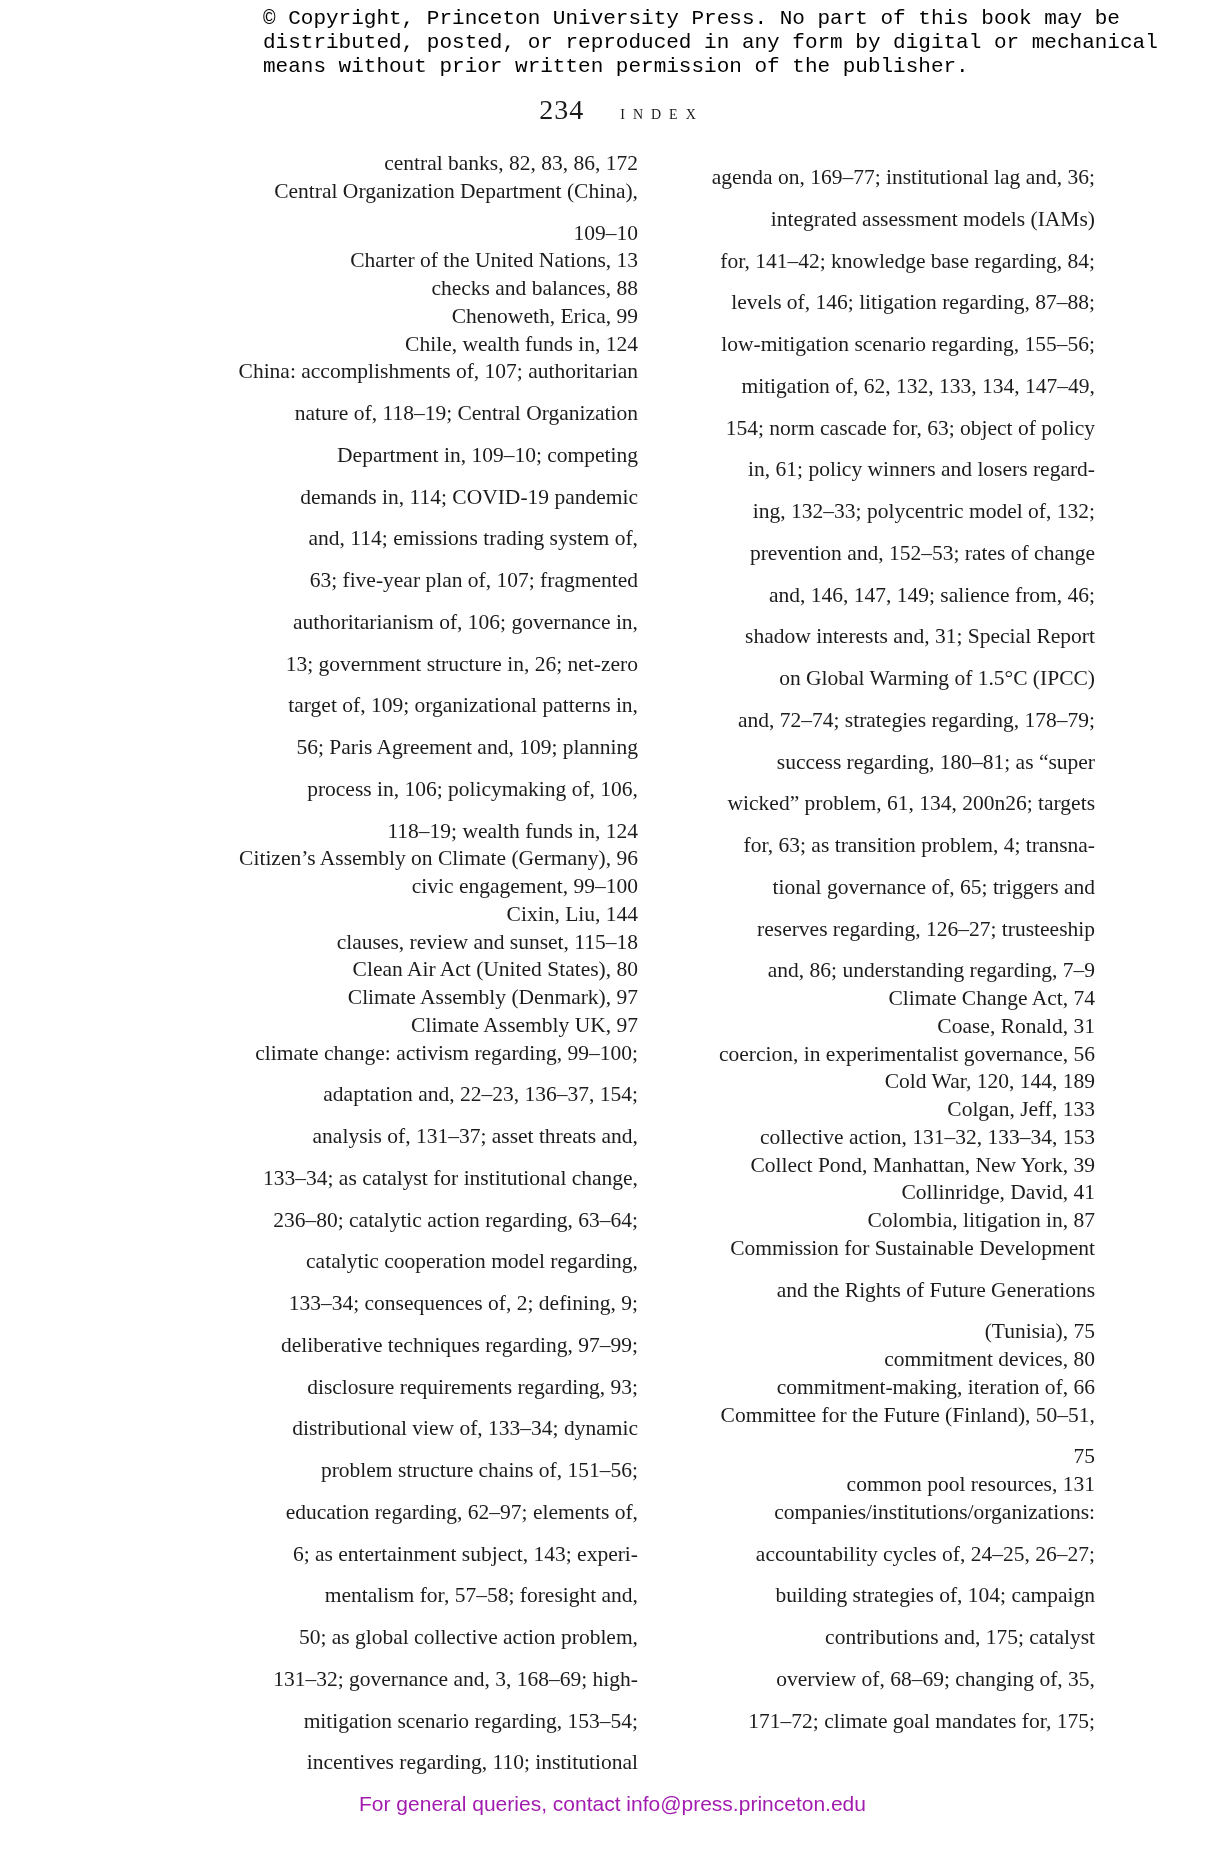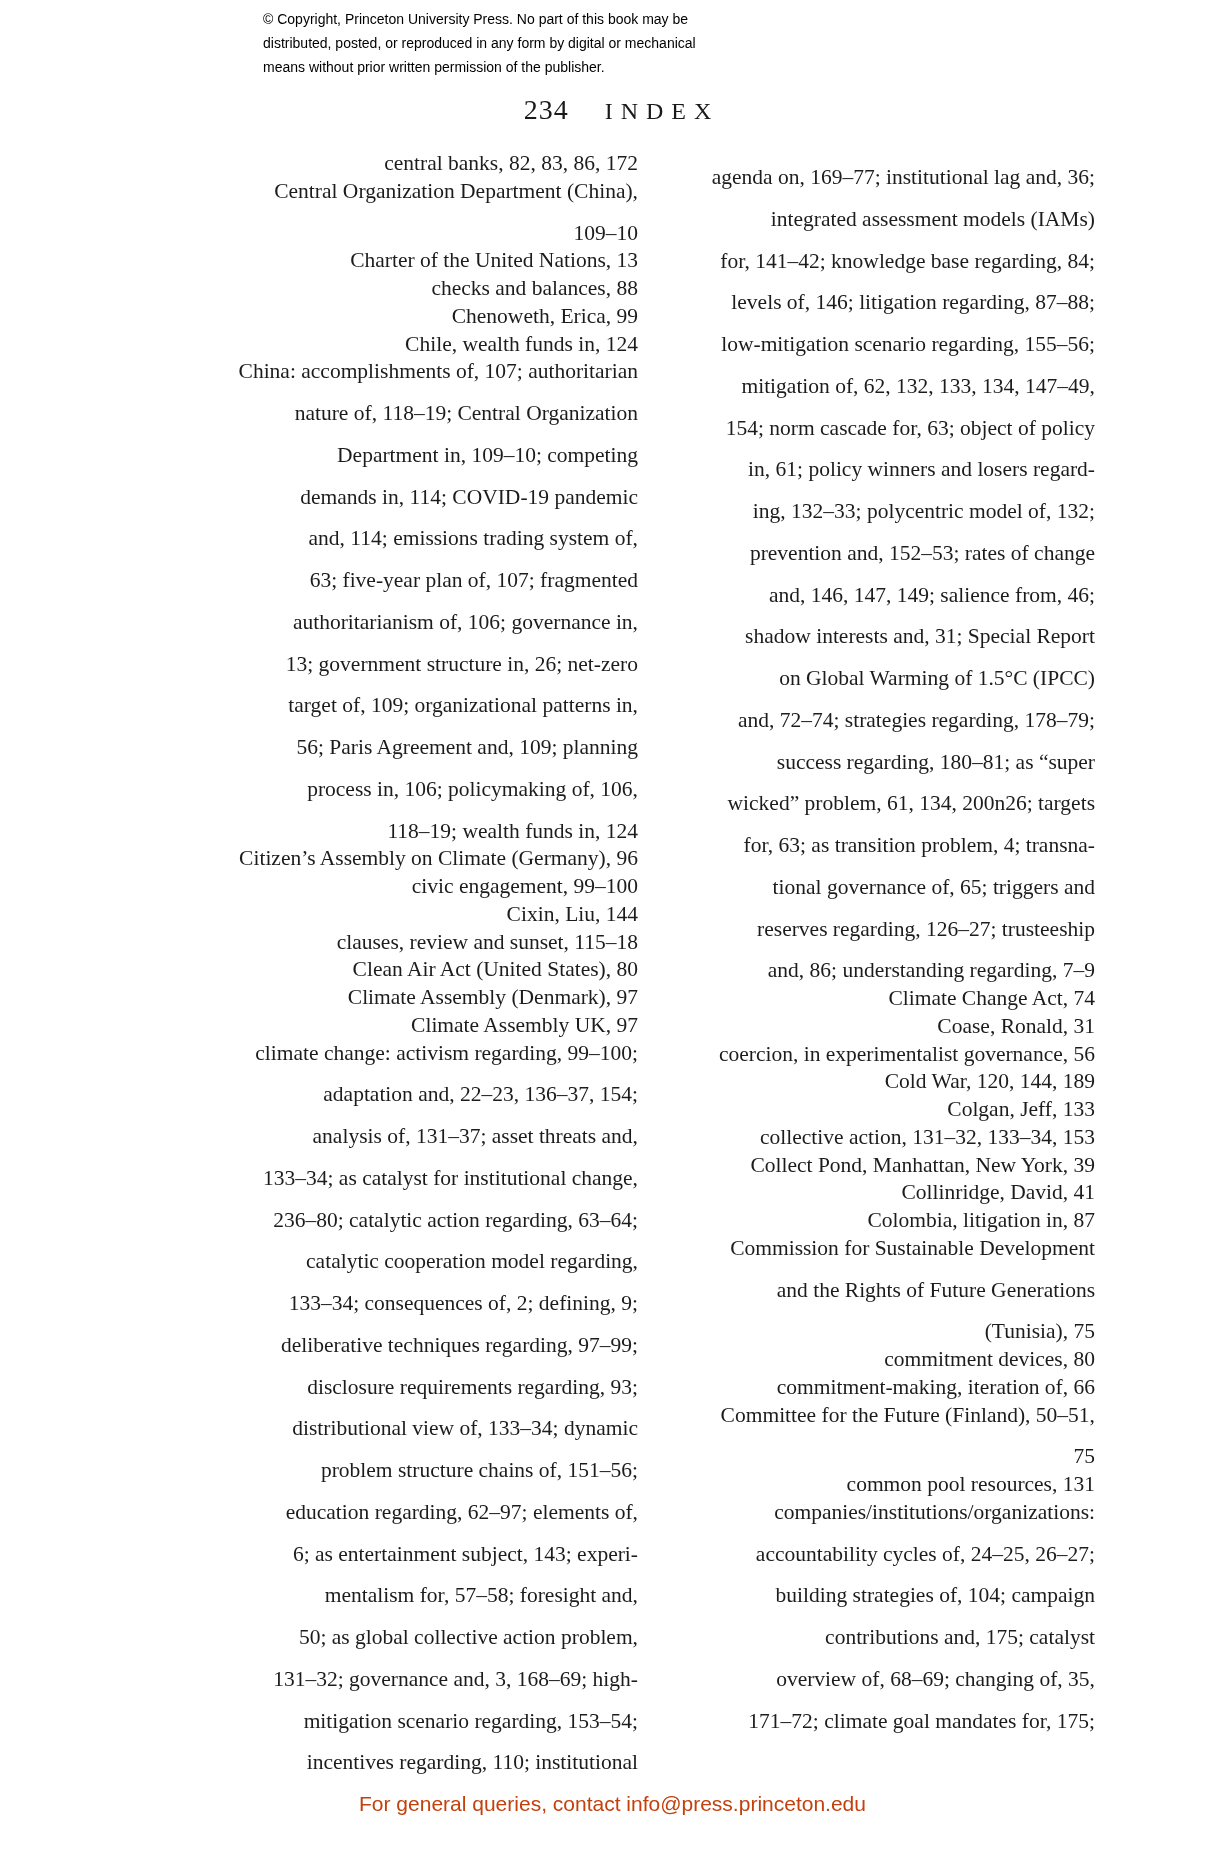--- a/index.html
+++ b/index.html
@@ -16,42 +16,42 @@
   .page {
     position: absolute;
     inset: 0;
     background: #ffffff;
     color: #161616;
   }
   .copyright {
     position: absolute;
     left: 263px;
     top: 7px;
-    font-family: Liberation Sans, sans-serif;
-    font-size: 14px;
+    font-family: Liberation Mono, monospace;
+    font-size: 21px;
     line-height: 24px;
     color: #000000;
     white-space: nowrap;
   }
   .running-head {
     position: absolute;
     left: 0;
     top: 94px;
     width: 1243px; 
     text-align: center;
     font-family: "Liberation Serif", "DejaVu Serif", serif;
     color: #1a1a1a;
   }
   .running-head .pagenum {
     font-size: 28px;
     letter-spacing: 1px;
     margin-right: 36px;
   }
   .running-head .section {
-    font-size: 24px;
+    font-size: 14px;
     letter-spacing: 8px;
     text-transform: uppercase;
   }
   .index-columns {
     position: absolute;
     top: 150px;
     left: 0;
     width: 1225px;
     font-family: "Liberation Serif", "DejaVu Serif", serif;
     font-size: 21.5px;
@@ -73,21 +73,21 @@
     margin-top: 14px;
   }
   .page-footer {
     position: absolute;
     left: 0;
     top: 1792px;
     width: 1225px;
     text-align: center;
     font-family: "Liberation Sans", sans-serif;
     font-size: 21px;
-    color: #c2410c;
+    color: #a21caf;
   }
 </style>
 </head>
 <body>
 
 <div class="page">
 
   <div class="copyright">
     <div>© Copyright, Princeton University Press. No part of this book may be</div>
     <div>distributed, posted, or reproduced in any form by digital or mechanical</div>

